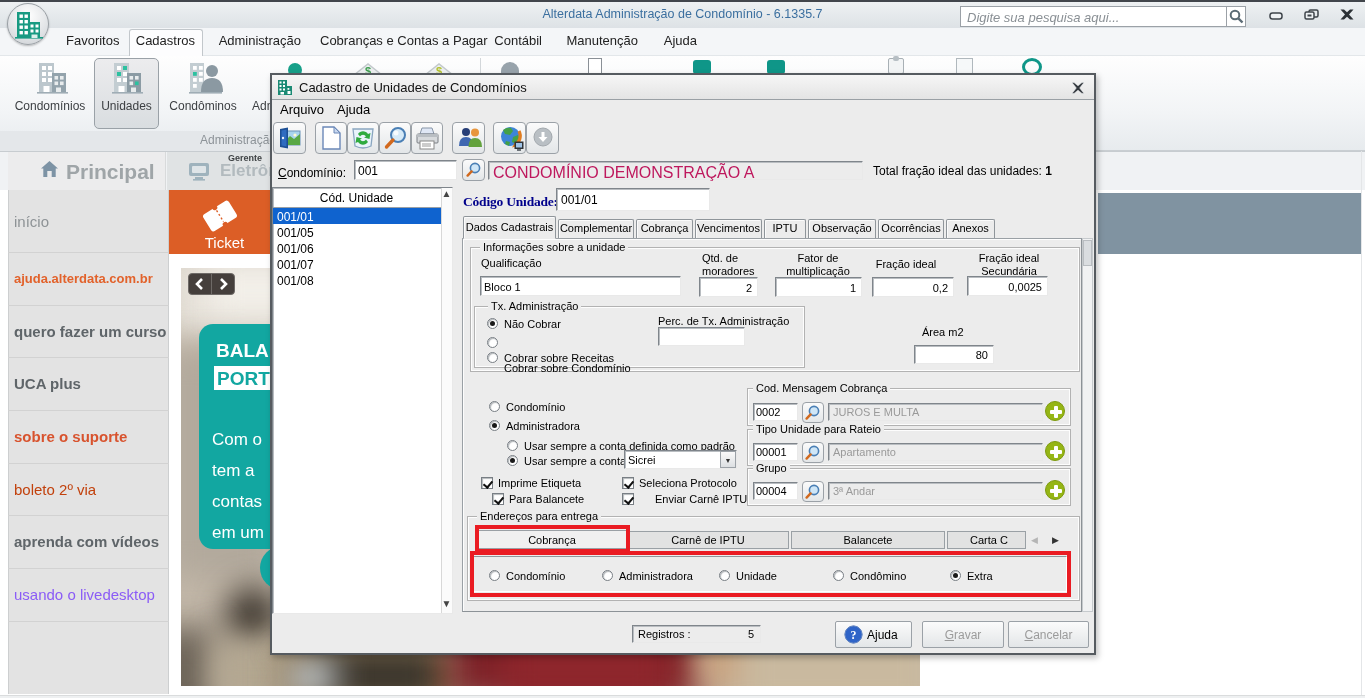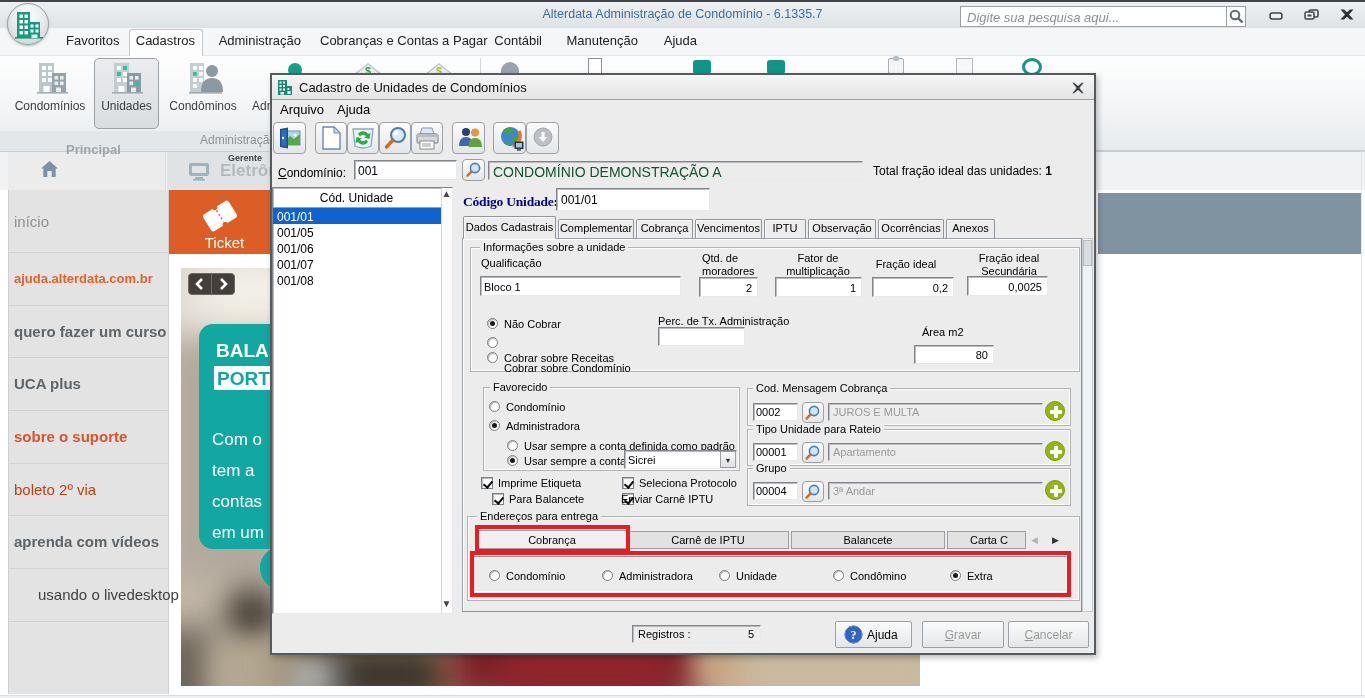--- a/index.html
+++ b/index.html
@@ -20,21 +20,21 @@
 
 #ribbon{left:0;top:56px;width:1365px;height:95px;background:linear-gradient(#fefefe,#f2f4f6 60%,#e7ebee);border-bottom:1px solid #c9ced2;}
 #ribcaption{left:0;top:131px;width:270px;height:20px;background:#e4e7ea;}
 #ribcaptxt{left:200px;top:133px;font-size:12px;color:#8d9398;white-space:nowrap;}
 .riblabel{top:99px;font-size:12px;color:#3c3f42;text-align:center;white-space:nowrap;}
 #unibtn{left:94px;top:58px;width:65px;height:71px;background:linear-gradient(#ececee,#d9dde0);border:1px solid #9aa1a7;border-radius:5px;}
 
 #webtabs{left:0px;top:151px;width:1365px;height:39px;background:#f0f2f4;border-top:1px solid #c7ccd0;}
 #wtab1{left:8px;top:152px;width:158px;height:38px;background:#ececed;border-right:1px solid #d8dadb;}
 #wtab2{left:167px;top:152px;width:103px;height:38px;background:#e0e3e4;}
-#wt1txt{left:66px;top:142px;font-size:13px;font-weight:bold;color:#9fa5a8;}
+#wt1txt{left:66px;top:160px;font-size:21px;font-weight:bold;color:#9fa5a8;}
 #wt2txt{left:220px;top:161px;font-size:17px;font-weight:bold;color:#b2babe;}
 #wt2small{left:228px;top:153px;font-size:9px;font-weight:bold;color:#3f4345;}
 #menupanel{left:8px;top:190px;width:161px;height:504px;background:#e3e3e3;border-left:1px solid #cdcfd0;border-right:1px solid #cdcfd0;}
 .mitem{left:14px;font-size:15px;white-space:nowrap;}
 .msep{left:0px;width:161px;height:1px;background:#d2d2d2;}
 #photo{left:181px;top:268px;width:739px;height:418px;overflow:hidden;background:#c3b8a9;}
 .pb{position:absolute;filter:blur(16px);}
 #ticket{left:169px;top:190px;width:101px;height:64px;background:#dc5e26;}
 #tickettxt{left:0;top:41px;width:101px;text-align:center;color:#fff;font-size:15px;}
 #arrows{left:188px;top:273px;width:47px;height:22px;background:#453f3c;border:1px solid #6e6a67;border-radius:4px;}
@@ -223,21 +223,21 @@
       <rect x="5" y="17" width="12" height="1.6" fill="#9fb3bd"></rect>
     </svg>
 <div class="abs" id="menupanel"></div>
 <div class="abs mitem" style="top:213px;color:#8e9396;">início</div>
 <div class="abs mitem" style="top:271px;color:#e2622b;font-weight:bold;font-size:13px;">ajuda.alterdata.com.br</div>
 <div class="abs mitem" style="top:323px;color:#5f6569;font-weight:bold;">quero fazer um curso</div>
 <div class="abs mitem" style="top:375px;color:#5f6569;font-weight:bold;">UCA plus</div>
 <div class="abs mitem" style="top:428px;color:#d8532e;font-weight:bold;">sobre o suporte</div>
 <div class="abs mitem" style="top:481px;color:#c2410c;">boleto 2º via</div>
 <div class="abs mitem" style="top:533px;color:#5f6569;font-weight:bold;">aprenda com vídeos</div>
-<div class="abs mitem" style="top:586px;color:#404040;margin-left:24px;">usando o livedesktop</div>
+<div class="abs mitem" style="top:586px;color:#8b5cf6;">usando o livedesktop</div>
 <div class="abs msep" style="top:252px;left:8px;"></div>
 <div class="abs msep" style="top:305px;left:8px;"></div>
 <div class="abs msep" style="top:357px;left:8px;"></div>
 <div class="abs msep" style="top:410px;left:8px;"></div>
 <div class="abs msep" style="top:463px;left:8px;"></div>
 <div class="abs msep" style="top:515px;left:8px;"></div>
 <div class="abs msep" style="top:568px;left:8px;"></div>
 <div class="abs msep" style="top:621px;left:8px;"></div>
 <div class="abs" id="photo">
 <div class="pb" style="left:-20px;top:-20px;width:170px;height:90px;background:#e5e0d8;"></div>
@@ -375,21 +375,21 @@
 
 <div class="d t12" style="left:6px;top:91px;"><span style="text-decoration:underline">C</span>ondomínio:</div>
 <div class="d sunken" style="left:82px;top:85px;width:103px;height:20px;"></div>
 <div class="d t12" style="left:86px;top:89px;">001</div>
 <div class="d tbtn" style="left:190px;top:84px;width:23px;height:22px;"></div>
 <svg class="d" style="left:194px;top:87px" width="16" height="16" viewBox="0 0 16 16">
       <circle cx="9" cy="6" r="4.6" fill="#cfe6f7" stroke="#4a7fb5" stroke-width="1.6"></circle>
       <line x1="5.6" y1="9.4" x2="1.6" y2="13.6" stroke="#d2691e" stroke-width="2.4" stroke-linecap="round"></line>
     </svg>
 <div class="d sunken ro" style="left:216px;top:86px;width:375px;height:19px;"></div>
-<div class="d" style="left:221px;top:89px;font-size:14px;color:#14532d;">CONDOMÍNIO DEMONSTRAÇÃO A</div>
+<div class="d" style="left:221px;top:89px;font-size:16px;color:#be185d;">CONDOMÍNIO DEMONSTRAÇÃO A</div>
 <div class="d t12" style="left:601px;top:89px;">Total fração ideal das unidades: <b>1</b></div>
 
 <div class="d sunken" style="left:0px;top:112px;width:181px;height:427px;"></div>
 <div class="d t12" style="left:1px;top:116px;width:167px;text-align:center;">Cód. Unidade</div>
 <div class="d" style="left:1px;top:132px;width:168px;height:1px;background:#9aa0a5;"></div>
 <div class="d" style="left:1px;top:133px;width:168px;height:16px;background:#0f63cf;"></div>
 <div class="d t12" style="left:5px;top:135px;color:#fff;">001/01</div>
 <div class="d t12" style="left:5px;top:151px;">001/05</div>
 <div class="d t12" style="left:5px;top:167px;">001/06</div>
 <div class="d t12" style="left:5px;top:183px;">001/07</div>
@@ -428,54 +428,54 @@
 <div class="d t11" style="left:546px;top:190px;width:0;display:flex;justify-content:center;">multiplicação</div>
 <div class="d sunken" style="left:503px;top:202px;width:87px;height:20px;"></div>
 <div class="d t11" style="left:503px;top:207px;width:81px;text-align:right;">1</div>
 <div class="d t11" style="left:634px;top:183px;width:0;display:flex;justify-content:center;">Fração ideal</div>
 <div class="d sunken" style="left:600px;top:202px;width:82px;height:20px;"></div>
 <div class="d t11" style="left:600px;top:207px;width:76px;text-align:right;">0,2</div>
 <div class="d t11" style="left:737px;top:177px;width:0;display:flex;justify-content:center;">Fração ideal</div>
 <div class="d t11" style="left:737px;top:190px;width:0;display:flex;justify-content:center;">Secundária</div>
 <div class="d sunken" style="left:695px;top:201px;width:81px;height:20px;"></div>
 <div class="d t11" style="left:695px;top:206px;width:75px;text-align:right;">0,0025</div>
+<div class="d gb" style="left:202px;top:231px;width:331px;height:62px;">
+      <span class="gbl" style="left:13px;">Tx. Administração</span>
+    </div>
 <span class="radio on" style="left:215px;top:243px;"></span>
     <div class="d t11" style="left:232px;top:243px;">Não Cobrar</div>
 <span class="radio" style="left:215px;top:262px;"></span>
     <div class="d t11" style="left:232px;top:262px;margin-top:25px;">Cobrar sobre Condomínio</div>
 <span class="radio" style="left:215px;top:277px;"></span>
     <div class="d t11" style="left:232px;top:277px;">Cobrar sobre Receitas</div>
 <div class="d t11" style="left:386px;top:240px;">Perc. de Tx. Administração</div>
 <div class="d sunken" style="left:386px;top:252px;width:87px;height:19px;"></div>
 <div class="d t11" style="left:650px;top:251px;">Área m2</div>
 <div class="d sunken" style="left:642px;top:270px;width:80px;height:19px;"></div>
 <div class="d t11" style="left:642px;top:274px;width:74px;text-align:right;">80</div>
 
-<div class="d gb" style="left:211px;top:312px;width:257px;height:84px;">
-      <span class="gbl" style="left:6px;">Favorecido</span>
-    </div>
 <span class="radio" style="left:217px;top:326px;"></span>
     <div class="d t11" style="left:234px;top:326px;">Condomínio</div>
 <span class="radio on" style="left:217px;top:345px;"></span>
     <div class="d t11" style="left:234px;top:345px;">Administradora</div>
 <span class="radio" style="left:235px;top:365px;"></span>
     <div class="d t11" style="left:252px;top:365px;">Usar sempre a conta definida como padrão</div>
 <span class="radio on" style="left:235px;top:380px;"></span>
     <div class="d t11" style="left:252px;top:380px;">Usar sempre a conta</div>
 <div class="d sunken" style="left:352px;top:375px;width:113px;height:19px;"></div>
 <div class="d t11" style="left:356px;top:379px;">Sicrei</div>
 <div class="d" style="left:448px;top:376px;width:16px;height:17px;background:linear-gradient(#fafafa,#dcdfe2);border:1px solid #9ba1a7;font-size:7px;color:#333;text-align:center;line-height:17px;">▼</div>
 <span class="chk" style="left:209px;top:402px;"></span>
     <div class="d t11" style="left:226px;top:402px;">Imprime Etiqueta</div>
 <span class="chk" style="left:350px;top:402px;"></span>
     <div class="d t11" style="left:367px;top:402px;">Seleciona Protocolo</div>
 <span class="chk" style="left:220px;top:418px;"></span>
     <div class="d t11" style="left:237px;top:418px;">Para Balancete</div>
 <span class="chk" style="left:350px;top:418px;"></span>
-    <div class="d t11" style="left:349px;top:418px;text-align:center;">Enviar Carnê IPTU</div>
+    <div class="d t11" style="left:383px;top:418px;text-align:center;">Enviar Carnê IPTU</div>
 <div class="d gb" style="left:475px;top:313px;width:324px;height:38px;">
       <span class="gbl" style="left:5px;">Cod. Mensagem Cobrança</span>
     </div>
 <div class="d sunken" style="left:481px;top:328px;width:45px;height:18px;"></div>
     <div class="d t11" style="left:484px;top:331px;">0002</div>
 <div class="d tbtn" style="left:530px;top:327px;width:22px;height:21px;"></div>
 <svg class="d" style="left:533px;top:330px" width="16" height="16" viewBox="0 0 16 16">
       <circle cx="9" cy="6" r="4.6" fill="#cfe6f7" stroke="#4a7fb5" stroke-width="1.6"></circle>
       <line x1="5.6" y1="9.4" x2="1.6" y2="13.6" stroke="#d2691e" stroke-width="2.4" stroke-linecap="round"></line>
     </svg>

